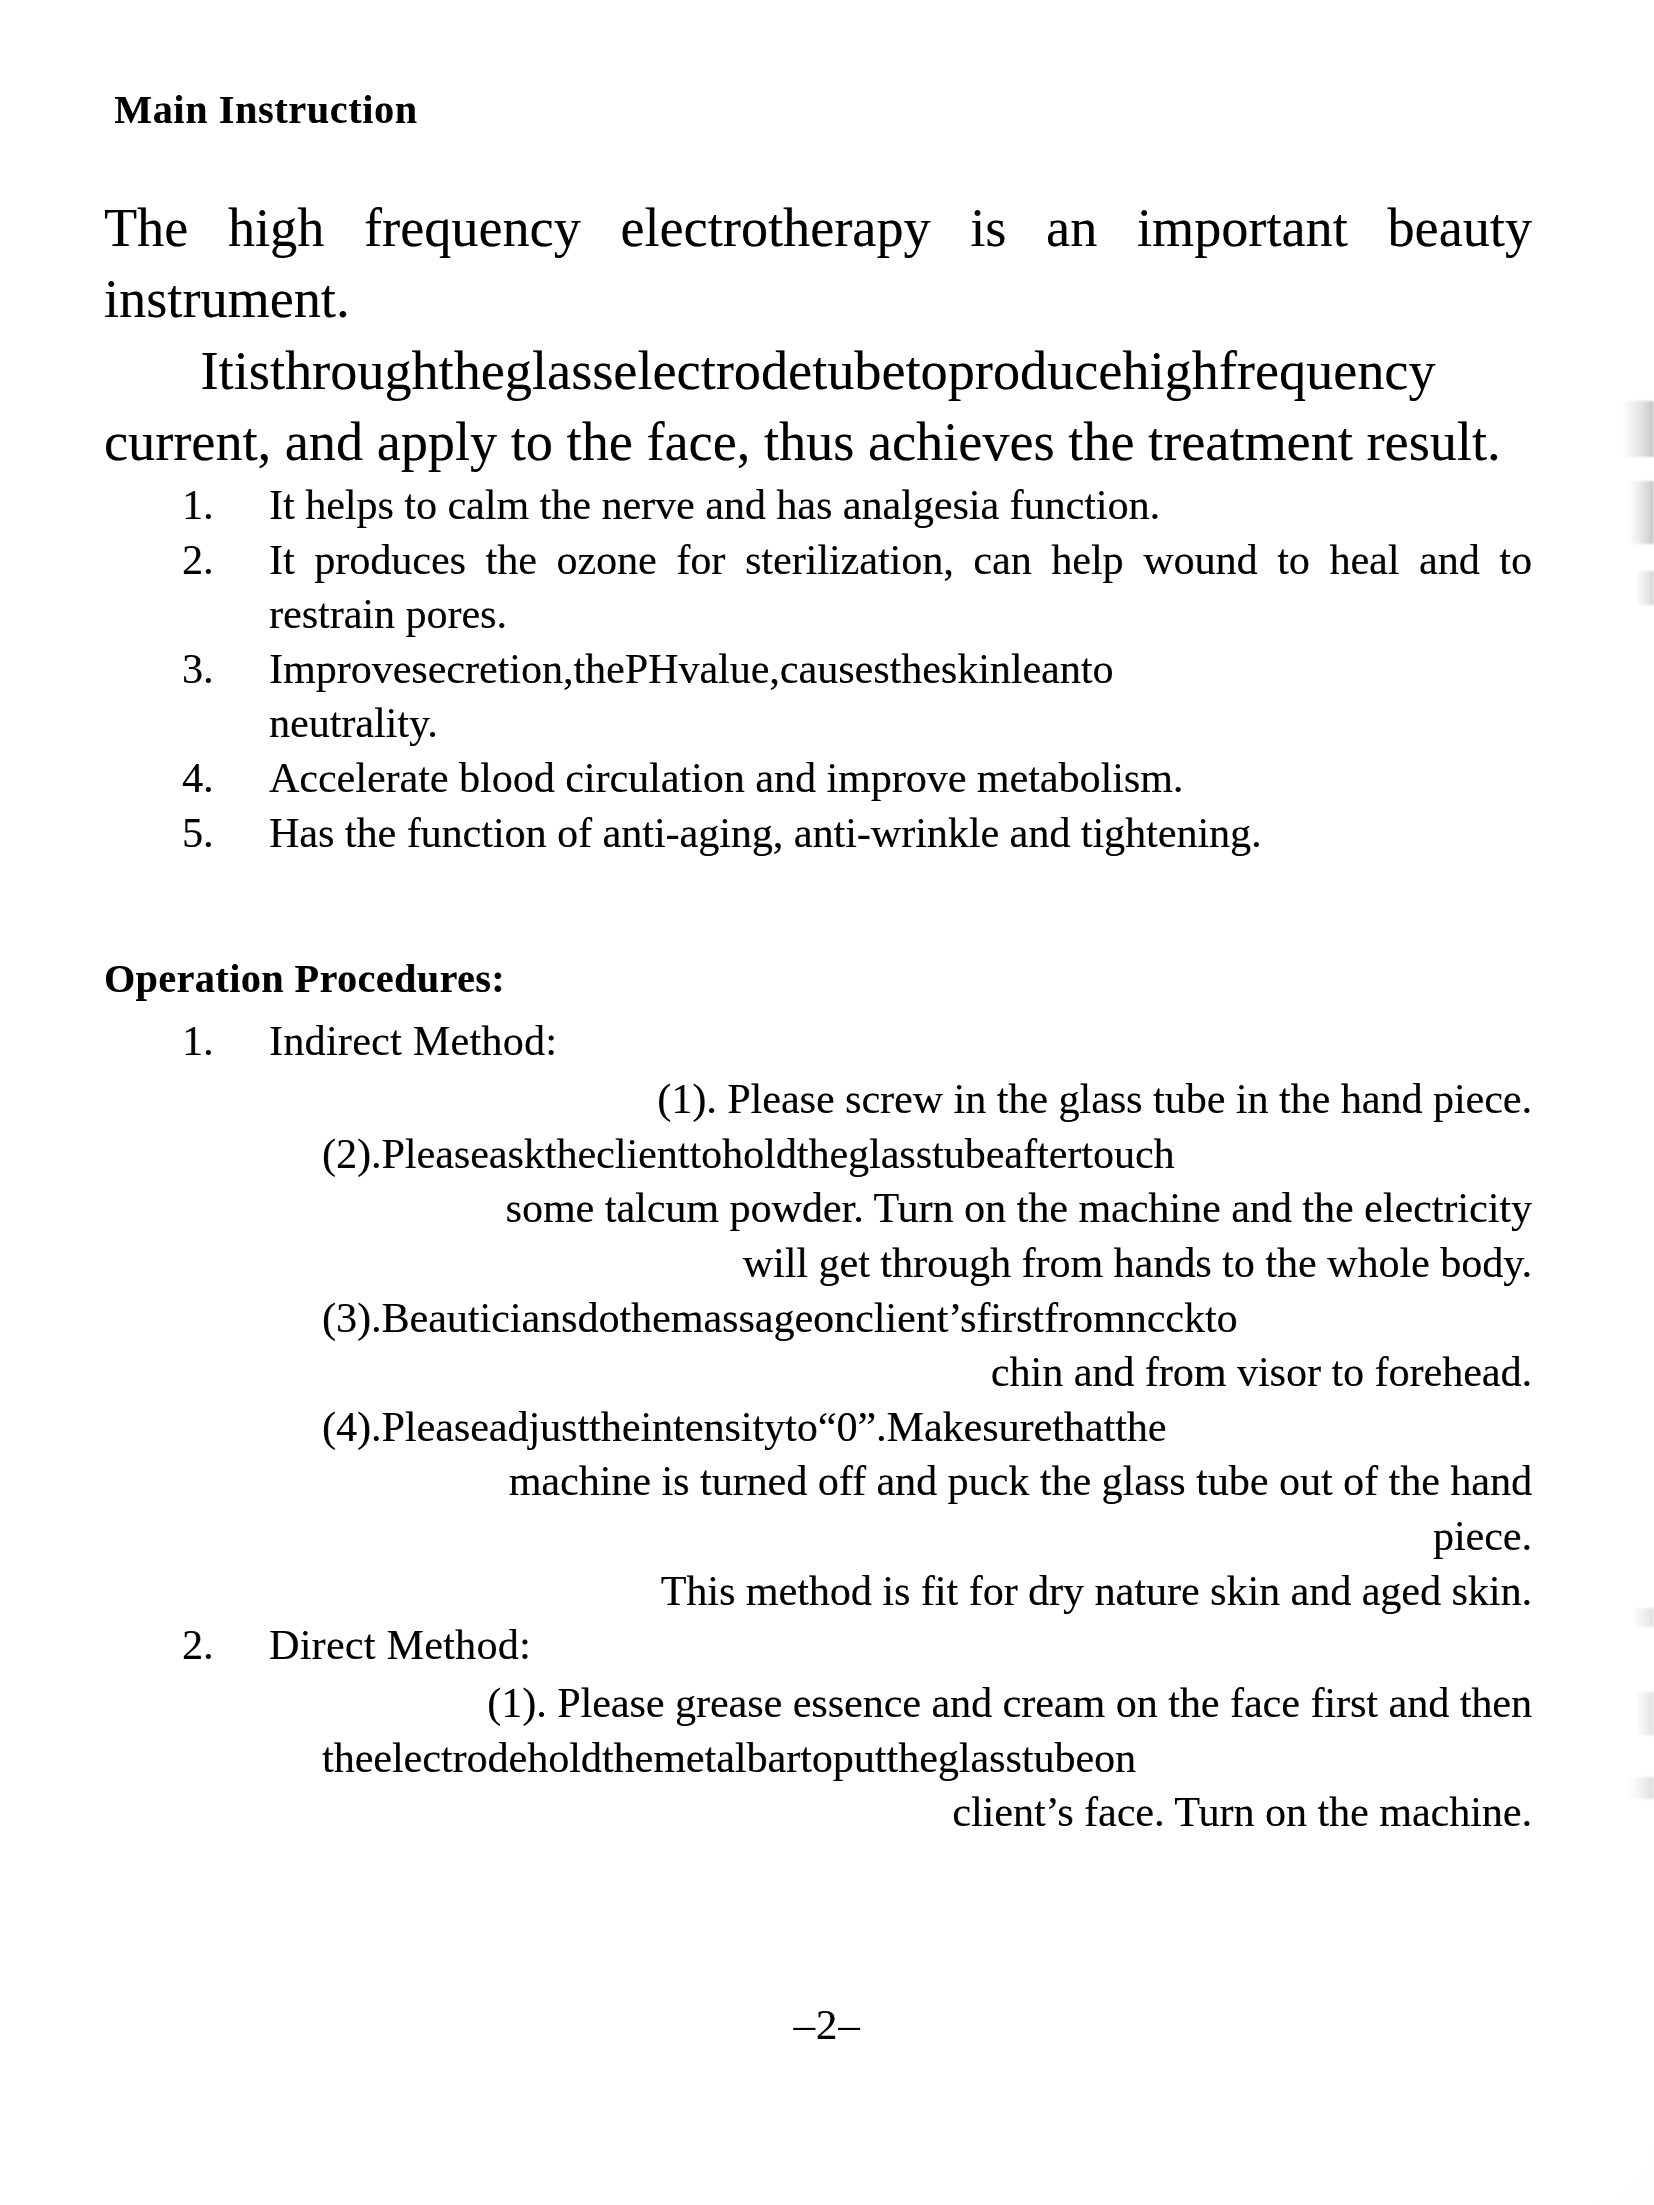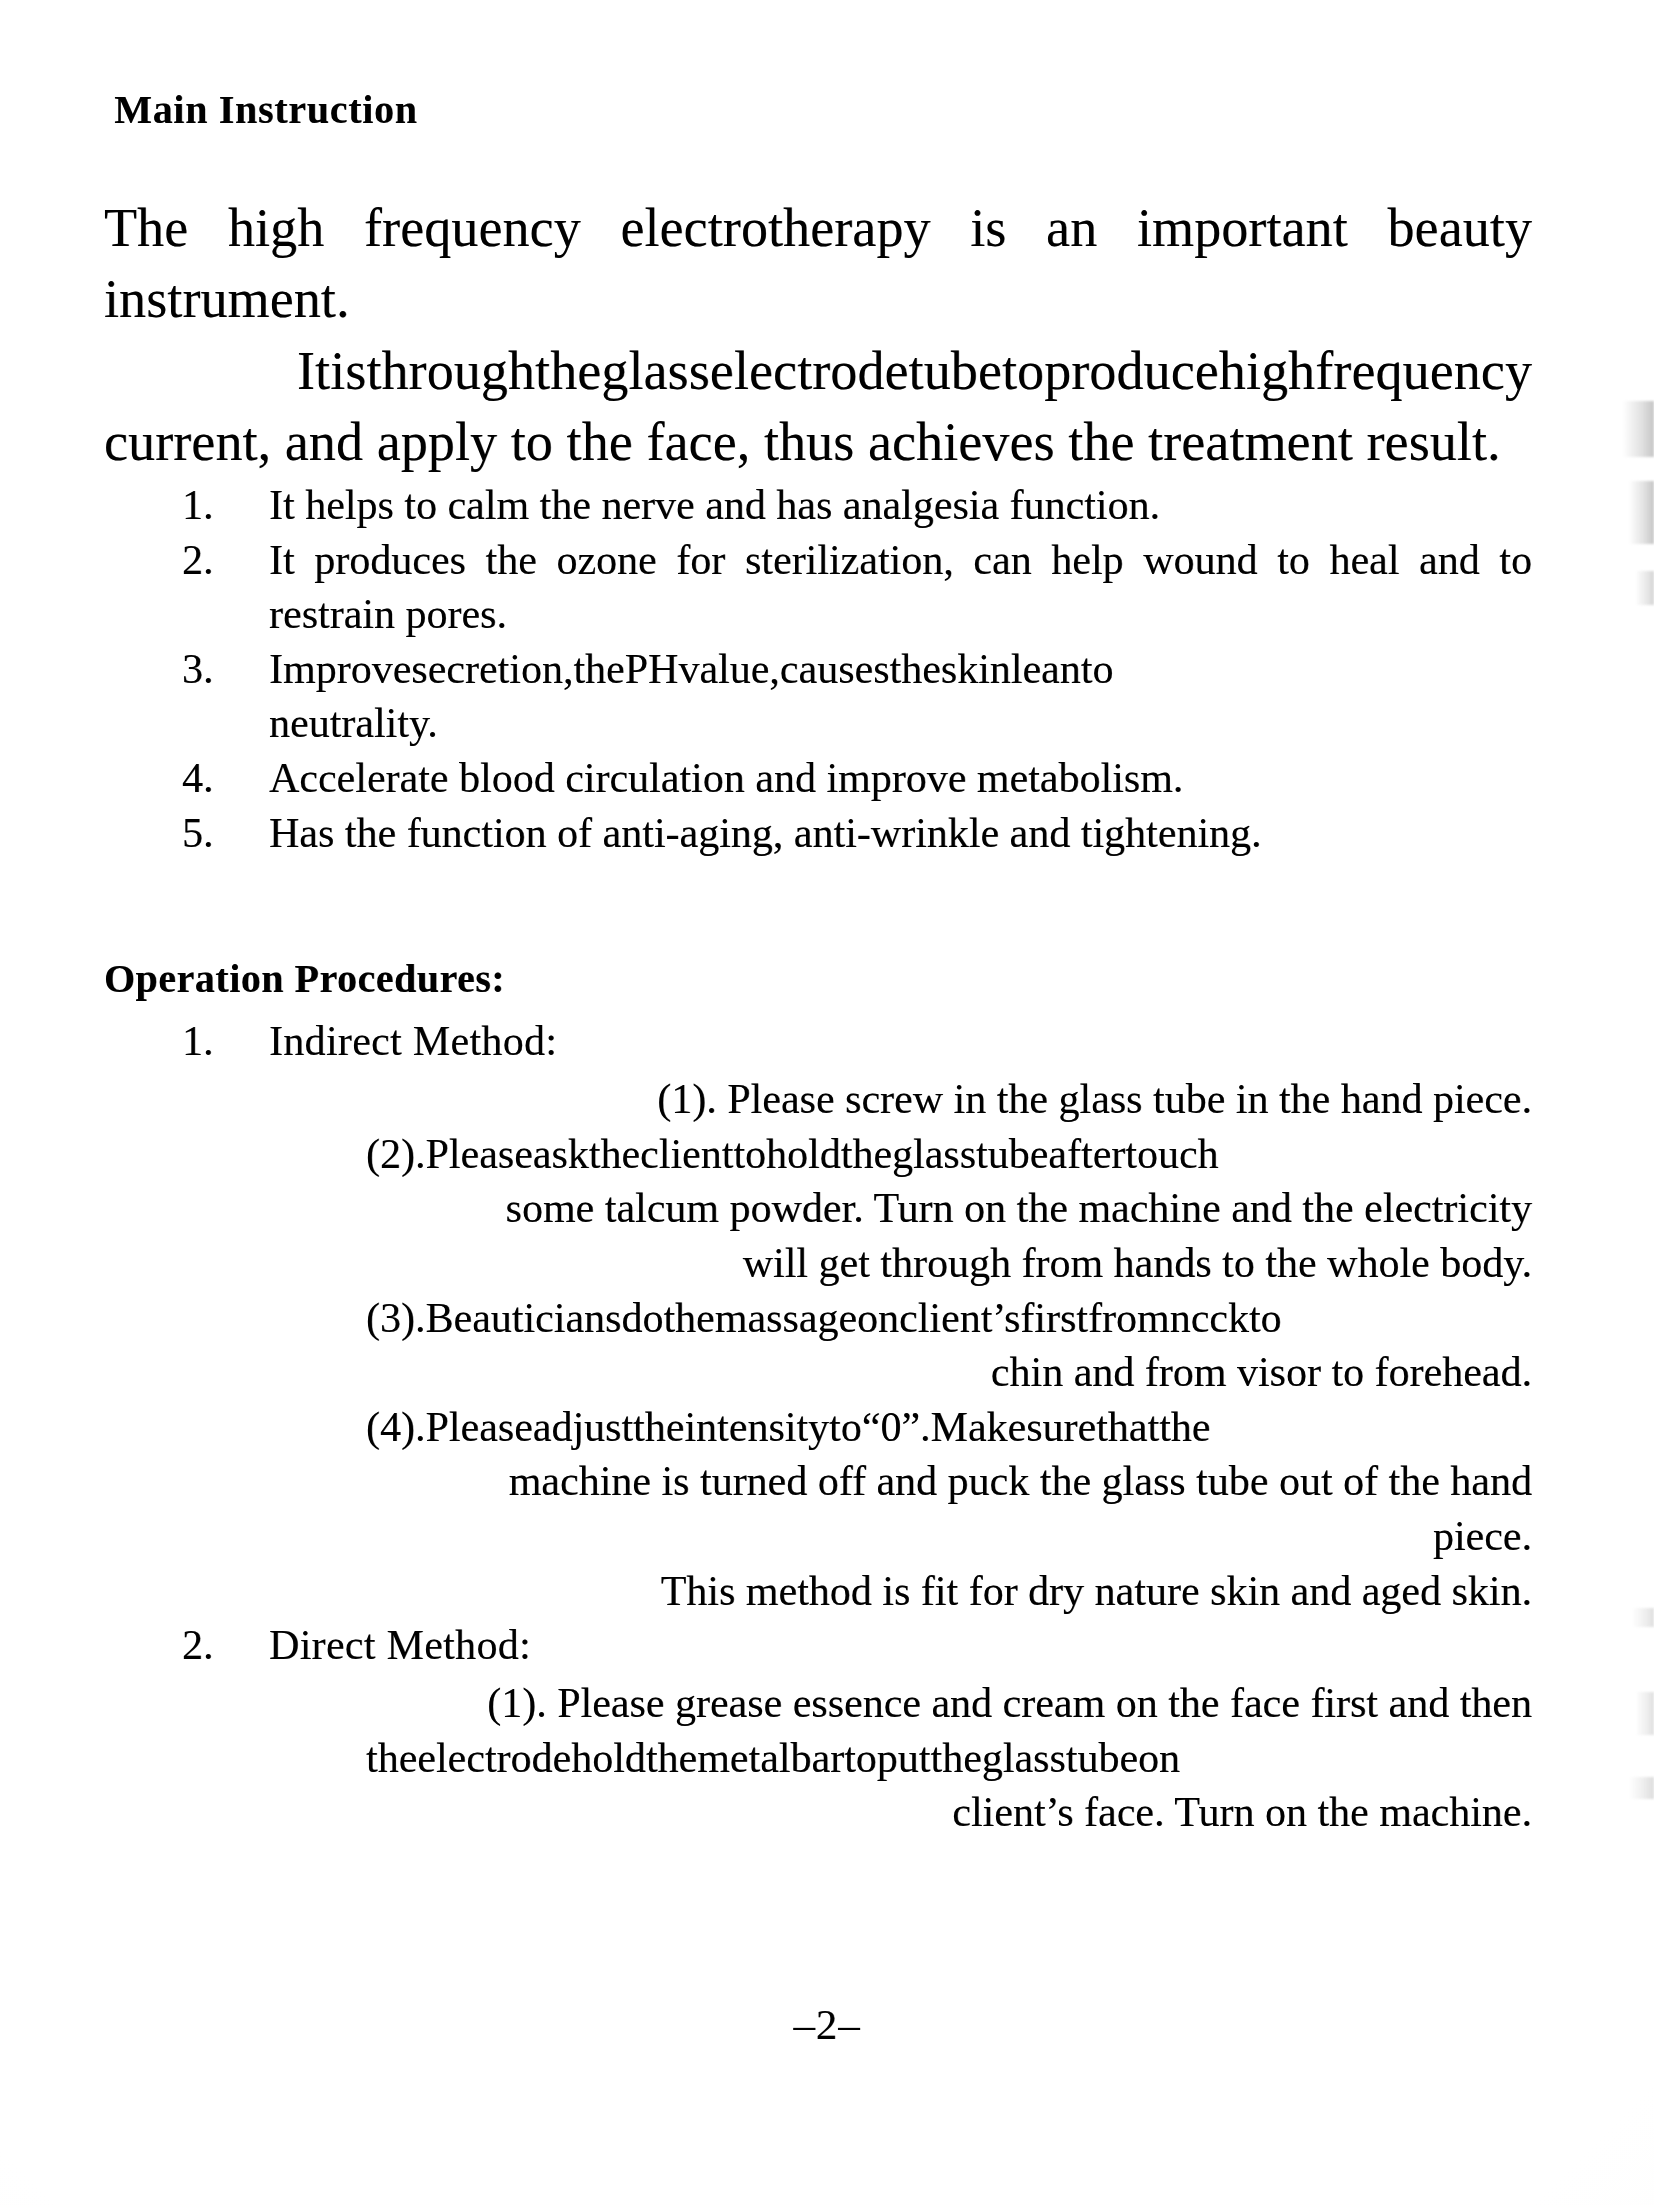--- a/index.html
+++ b/index.html
@@ -59,21 +59,21 @@
     margin-top: 60px;
     font-size: 54px;
     line-height: 1.32;
     text-align: justify;
     text-justify: inter-word;
     letter-spacing: 0.1px;
   }
   .intro .ln { display: block; }
   .intro .just {
     display: flex;
-    justify-content: flex-end;
+    justify-content: center;
   }
   .intro .just > span { white-space: pre; }
 
   
   ol.lvl1 {
     list-style: none;
     margin: 0;
     padding: 0;
     font-size: 42px;
     line-height: 1.30;
@@ -122,21 +122,21 @@
     left: 5.1px;
     top: 0;
     width: 68px;
   }
   .method-title { letter-spacing: 0.3px; }
 
   .steps {
     margin-left: 53px;
     margin-top: 3.4px;
   }
-  .step { text-align: justify; margin-left: 44px; }
+  .step { text-align: justify; }
   .plain { text-align: right; }
 
   .pagenum {
     position: absolute;
     left: 0;
     right: 0;
     top: 2000px;
     text-align: center;
     font-size: 43px;
     letter-spacing: 0.9px;

